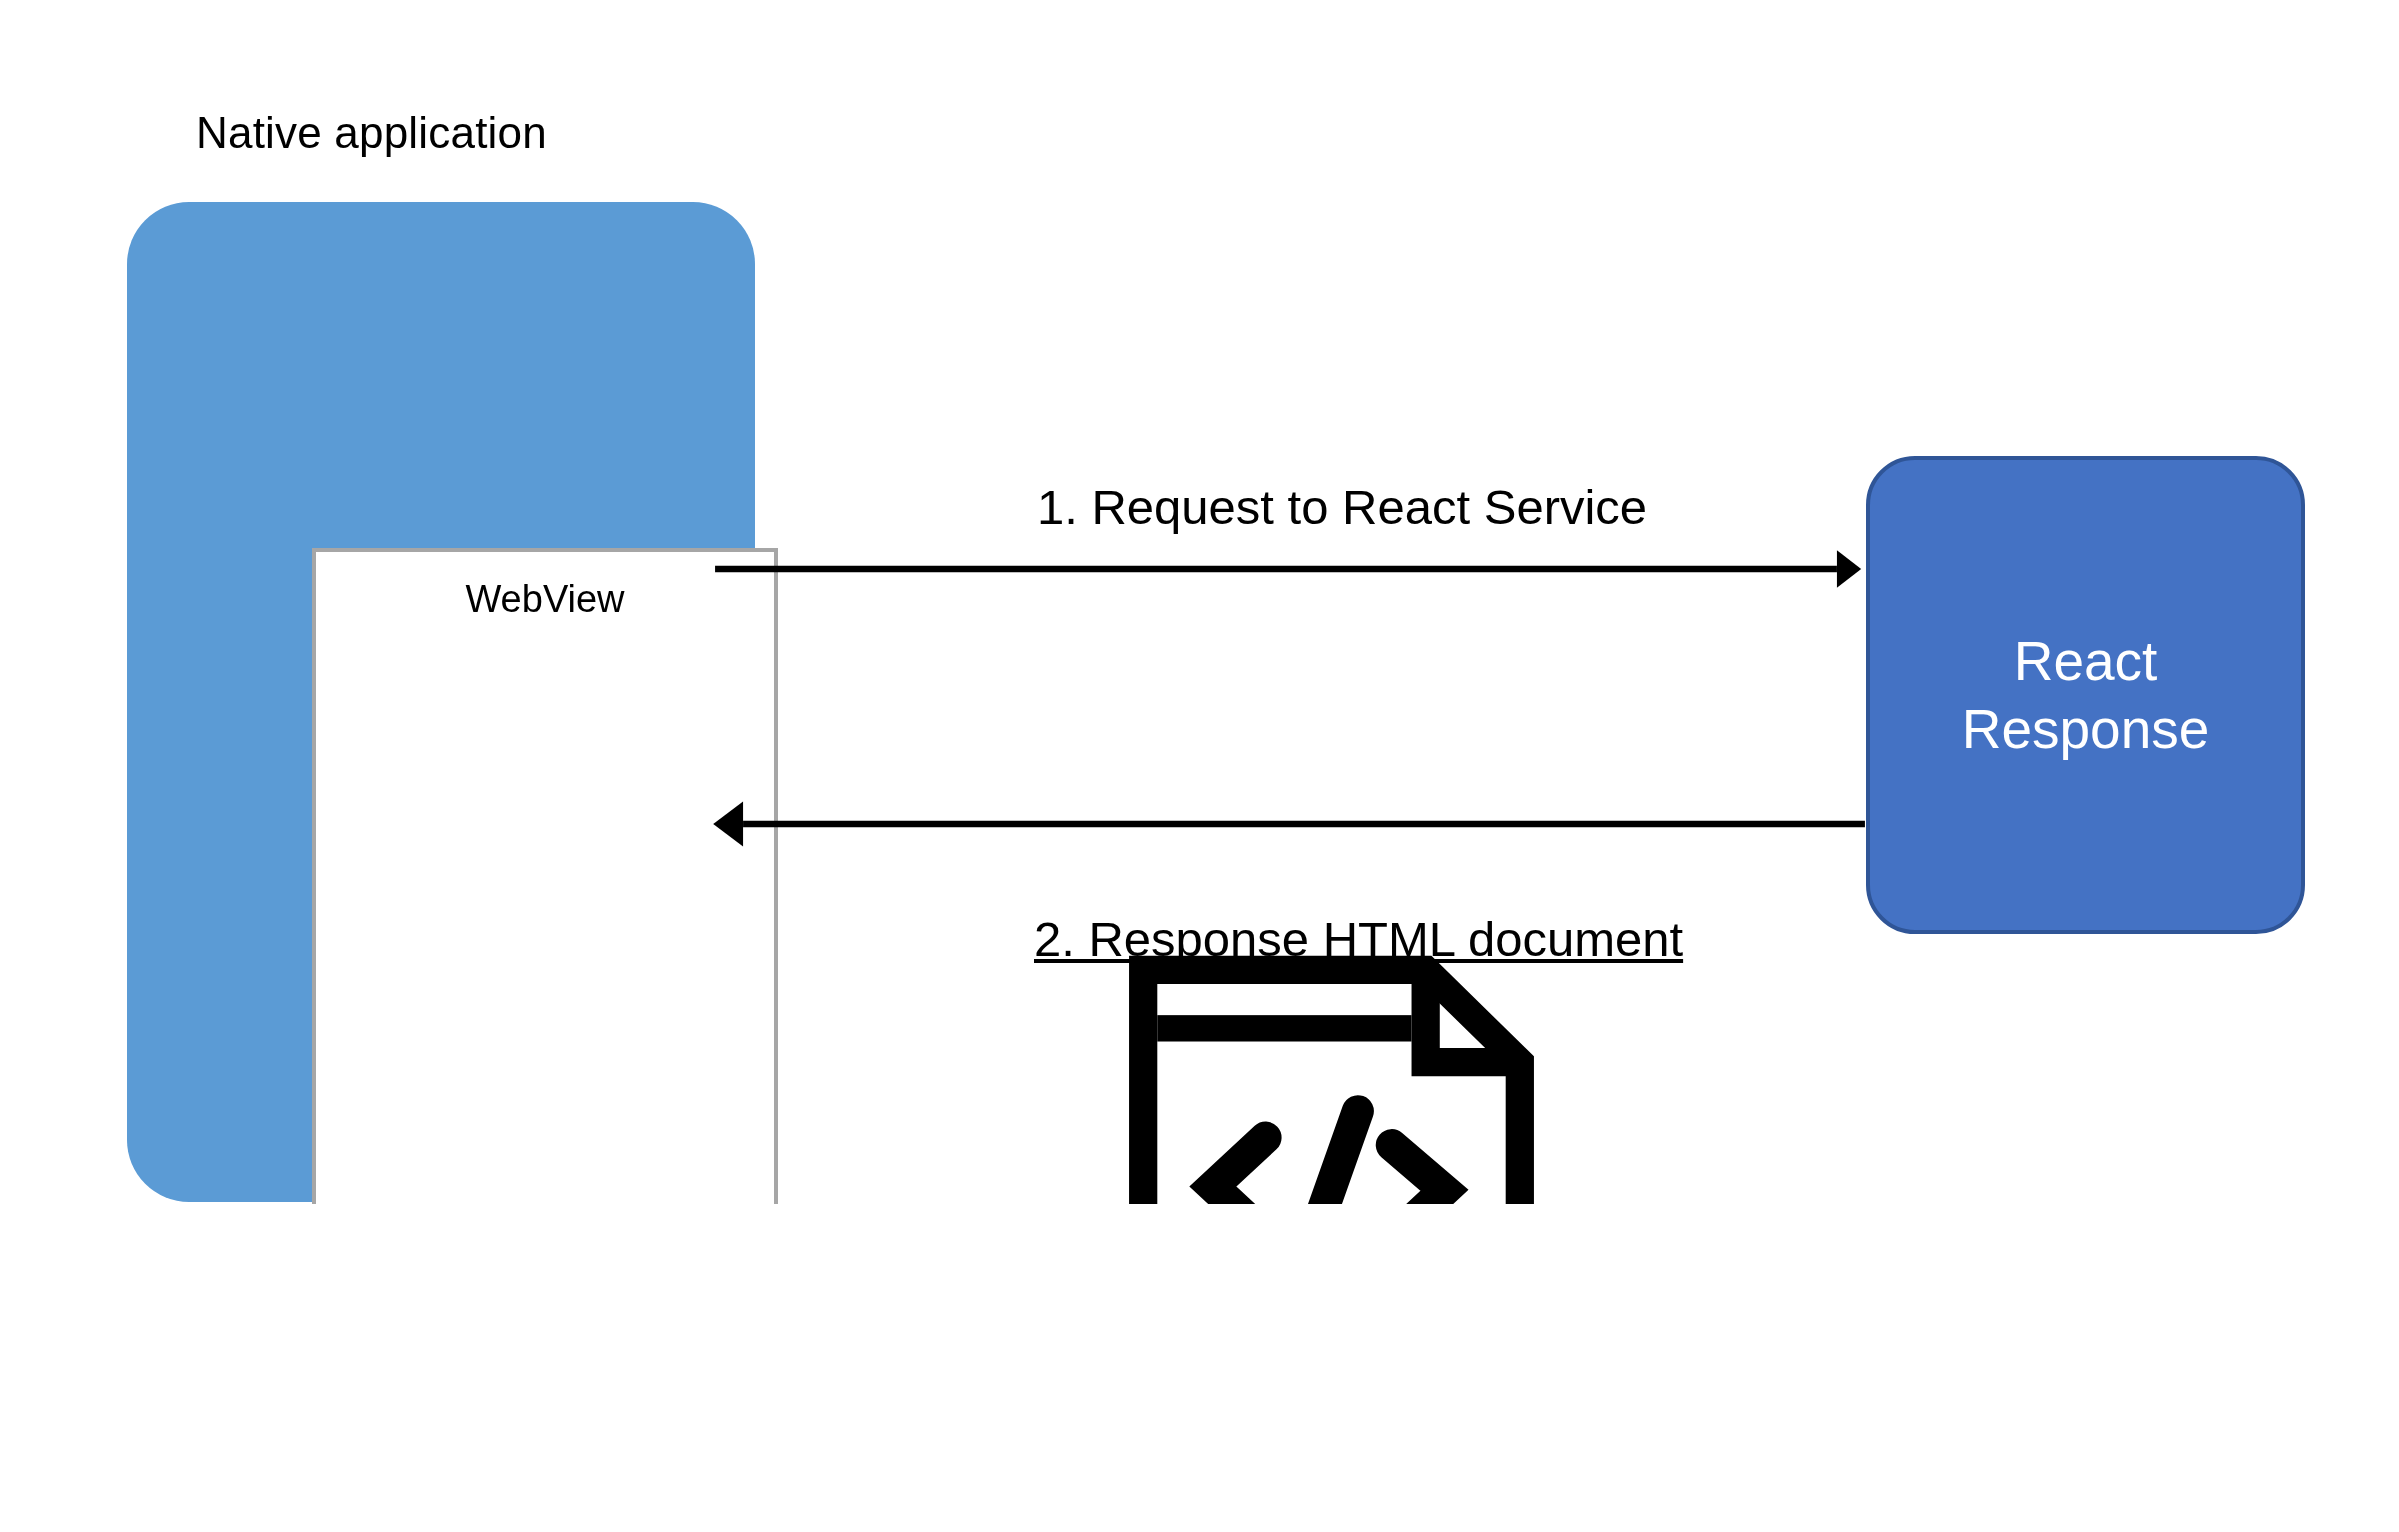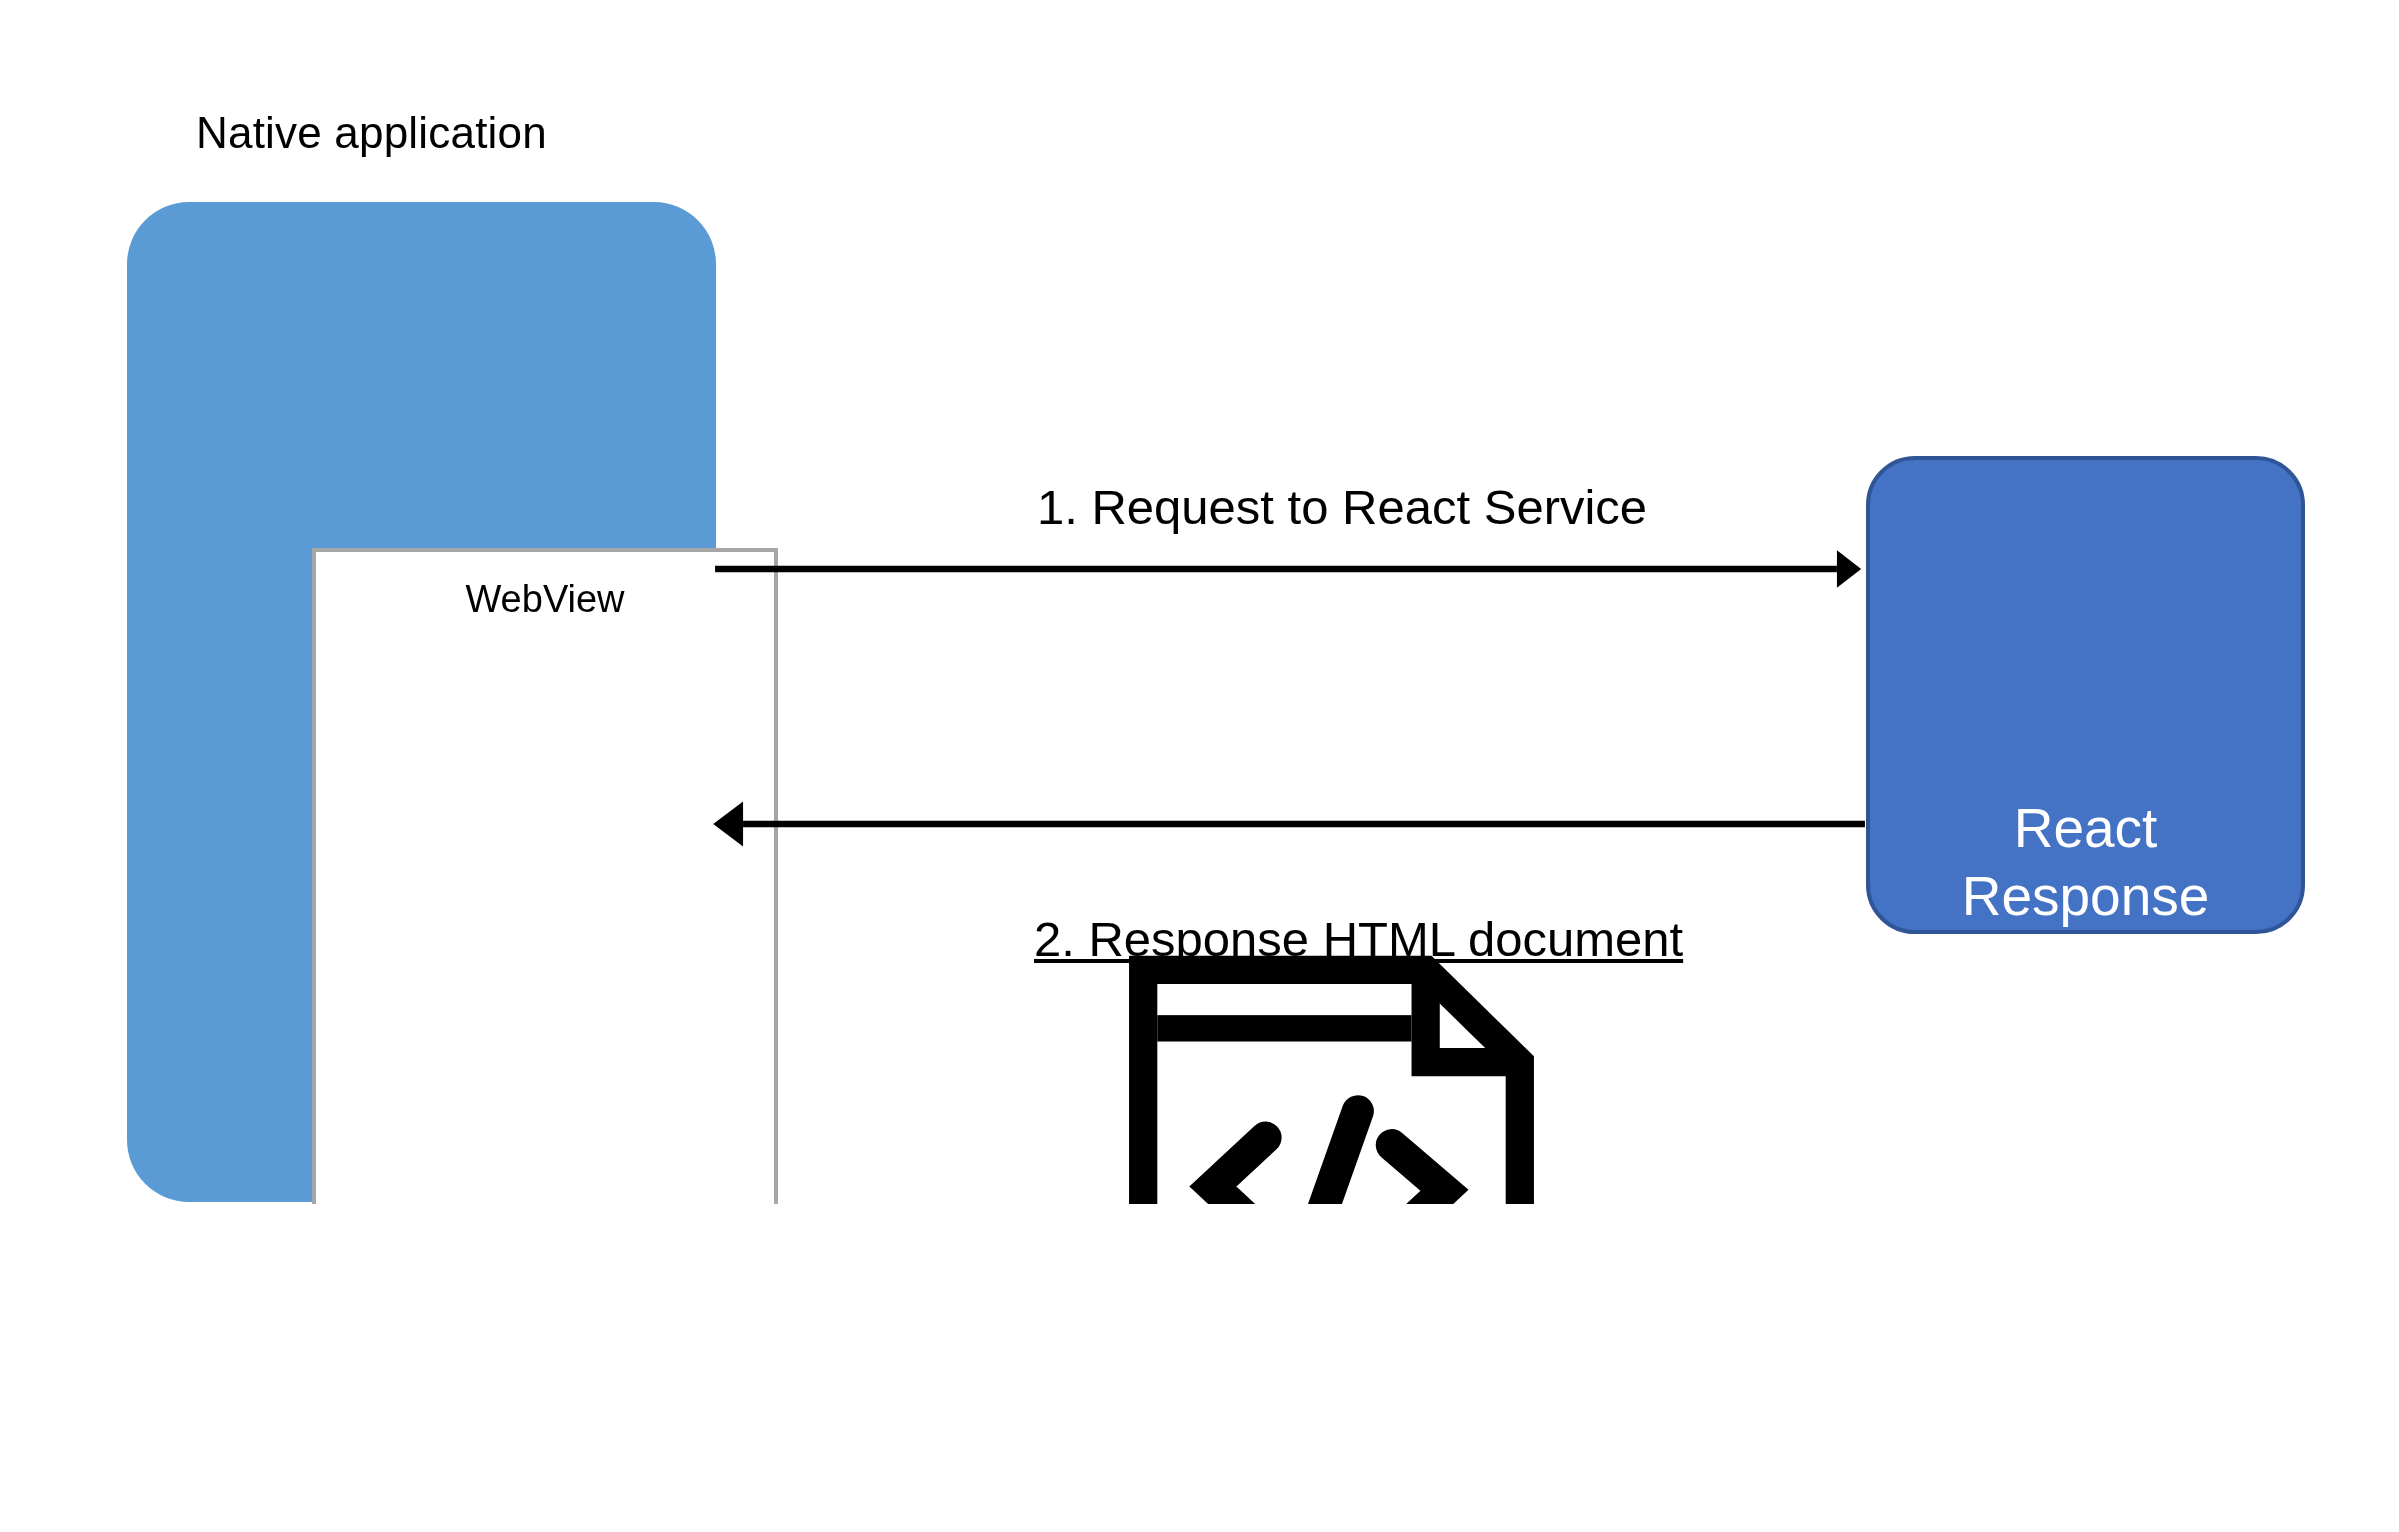--- a/index.html
+++ b/index.html
@@ -33,20 +33,21 @@
 
   
   #native-app-shell {
     position: absolute;
     left: 127px;
     top: 202px;
     width: 589px;
     height: 1000px;
     background: #5B9BD5;
     border-radius: 62px;
+    padding-left: 39px;
   }
 
   
   #webview-panel {
     position: absolute;
     left: 185px;
     top: 346px;
     width: 466px;
     height: 774px;
     background: #ffffff;
@@ -81,21 +82,21 @@
     top: 456px;
     width: 439px;
     height: 478px;
     background: #4472C4;
     border: 4.7px solid #2F5597;
     border-radius: 49px;
     box-sizing: border-box;
     display: flex;
     flex-direction: column;
     align-items: center;
-    justify-content: flex-end;
+    justify-content: center;
   }
   #react-service-box .rs-line {
     color: #ffffff;
     font-size: 55px;
     line-height: 68px;
     text-align: center;
     white-space: nowrap;
   }
 
   

